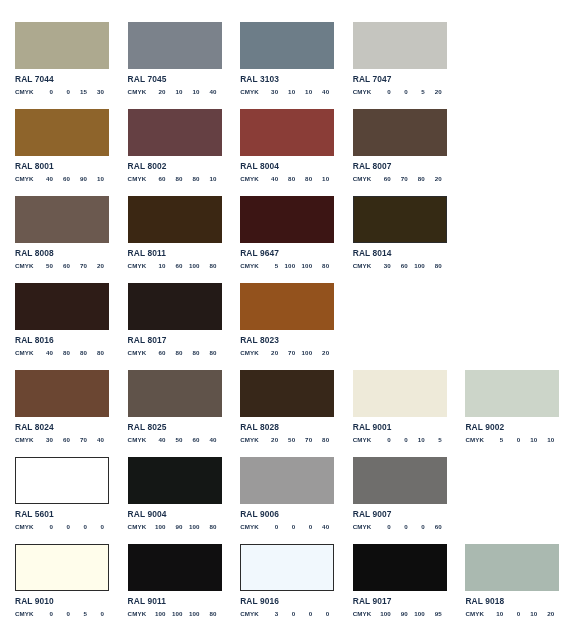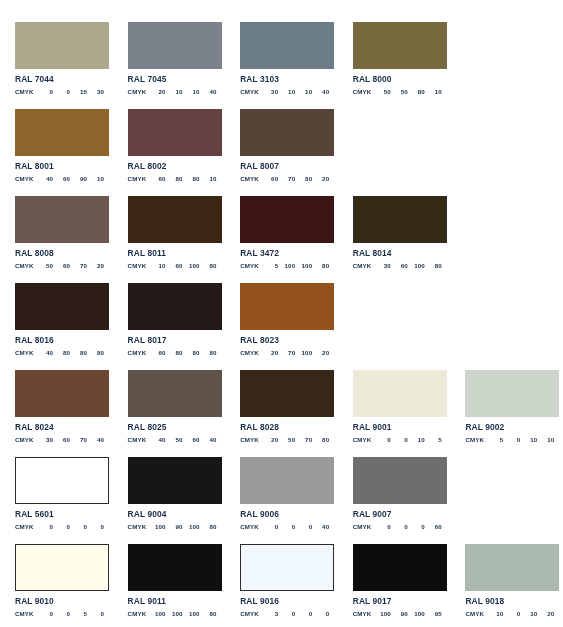--- a/index.html
+++ b/index.html
@@ -105,28 +105,28 @@
         <div class="name">RAL 3103</div>
         <div class="cmyk">
           <span class="cmyk-label">CMYK</span>
           <span class="cmyk-val">30</span>
           <span class="cmyk-val">10</span>
           <span class="cmyk-val">10</span>
           <span class="cmyk-val">40</span>
         </div>
       </div>
       <div class="cell">
-        <div class="swatch" style="background: rgb(119, 104, 62);"></div>
-        <div class="name">RAL 8000</div>
-        <div class="cmyk">
-          <span class="cmyk-label">CMYK</span>
-          <span class="cmyk-val">50</span>
-          <span class="cmyk-val">50</span>
-          <span class="cmyk-val">80</span>
-          <span class="cmyk-val">10</span>
+        <div class="swatch" style="background: rgb(197, 197, 191);"></div>
+        <div class="name">RAL 7047</div>
+        <div class="cmyk">
+          <span class="cmyk-label">CMYK</span>
+          <span class="cmyk-val">0</span>
+          <span class="cmyk-val">0</span>
+          <span class="cmyk-val">5</span>
+          <span class="cmyk-val">20</span>
         </div>
       </div>
     </div>
     <div class="row">
       <div class="cell">
         <div class="swatch" style="background: rgb(142, 100, 43);"></div>
         <div class="name">RAL 8001</div>
         <div class="cmyk">
           <span class="cmyk-label">CMYK</span>
           <span class="cmyk-val">40</span>
@@ -140,20 +140,31 @@
         <div class="name">RAL 8002</div>
         <div class="cmyk">
           <span class="cmyk-label">CMYK</span>
           <span class="cmyk-val">60</span>
           <span class="cmyk-val">80</span>
           <span class="cmyk-val">80</span>
           <span class="cmyk-val">10</span>
         </div>
       </div>
       <div class="cell">
+        <div class="swatch" style="background: rgb(138, 61, 55);"></div>
+        <div class="name">RAL 8004</div>
+        <div class="cmyk">
+          <span class="cmyk-label">CMYK</span>
+          <span class="cmyk-val">40</span>
+          <span class="cmyk-val">80</span>
+          <span class="cmyk-val">80</span>
+          <span class="cmyk-val">10</span>
+        </div>
+      </div>
+      <div class="cell">
         <div class="swatch" style="background: rgb(87, 68, 56);"></div>
         <div class="name">RAL 8007</div>
         <div class="cmyk">
           <span class="cmyk-label">CMYK</span>
           <span class="cmyk-val">60</span>
           <span class="cmyk-val">70</span>
           <span class="cmyk-val">80</span>
           <span class="cmyk-val">20</span>
         </div>
       </div>
@@ -176,21 +187,21 @@
         <div class="cmyk">
           <span class="cmyk-label">CMYK</span>
           <span class="cmyk-val">10</span>
           <span class="cmyk-val">60</span>
           <span class="cmyk-val">100</span>
           <span class="cmyk-val">80</span>
         </div>
       </div>
       <div class="cell">
         <div class="swatch" style="background: rgb(60, 21, 20);"></div>
-        <div class="name">RAL 3472</div>
+        <div class="name">RAL 9647</div>
         <div class="cmyk">
           <span class="cmyk-label">CMYK</span>
           <span class="cmyk-val">5</span>
           <span class="cmyk-val">100</span>
           <span class="cmyk-val">100</span>
           <span class="cmyk-val">80</span>
         </div>
       </div>
       <div class="cell">
         <div class="swatch bordered" style="background: rgb(53, 42, 20);"></div>

